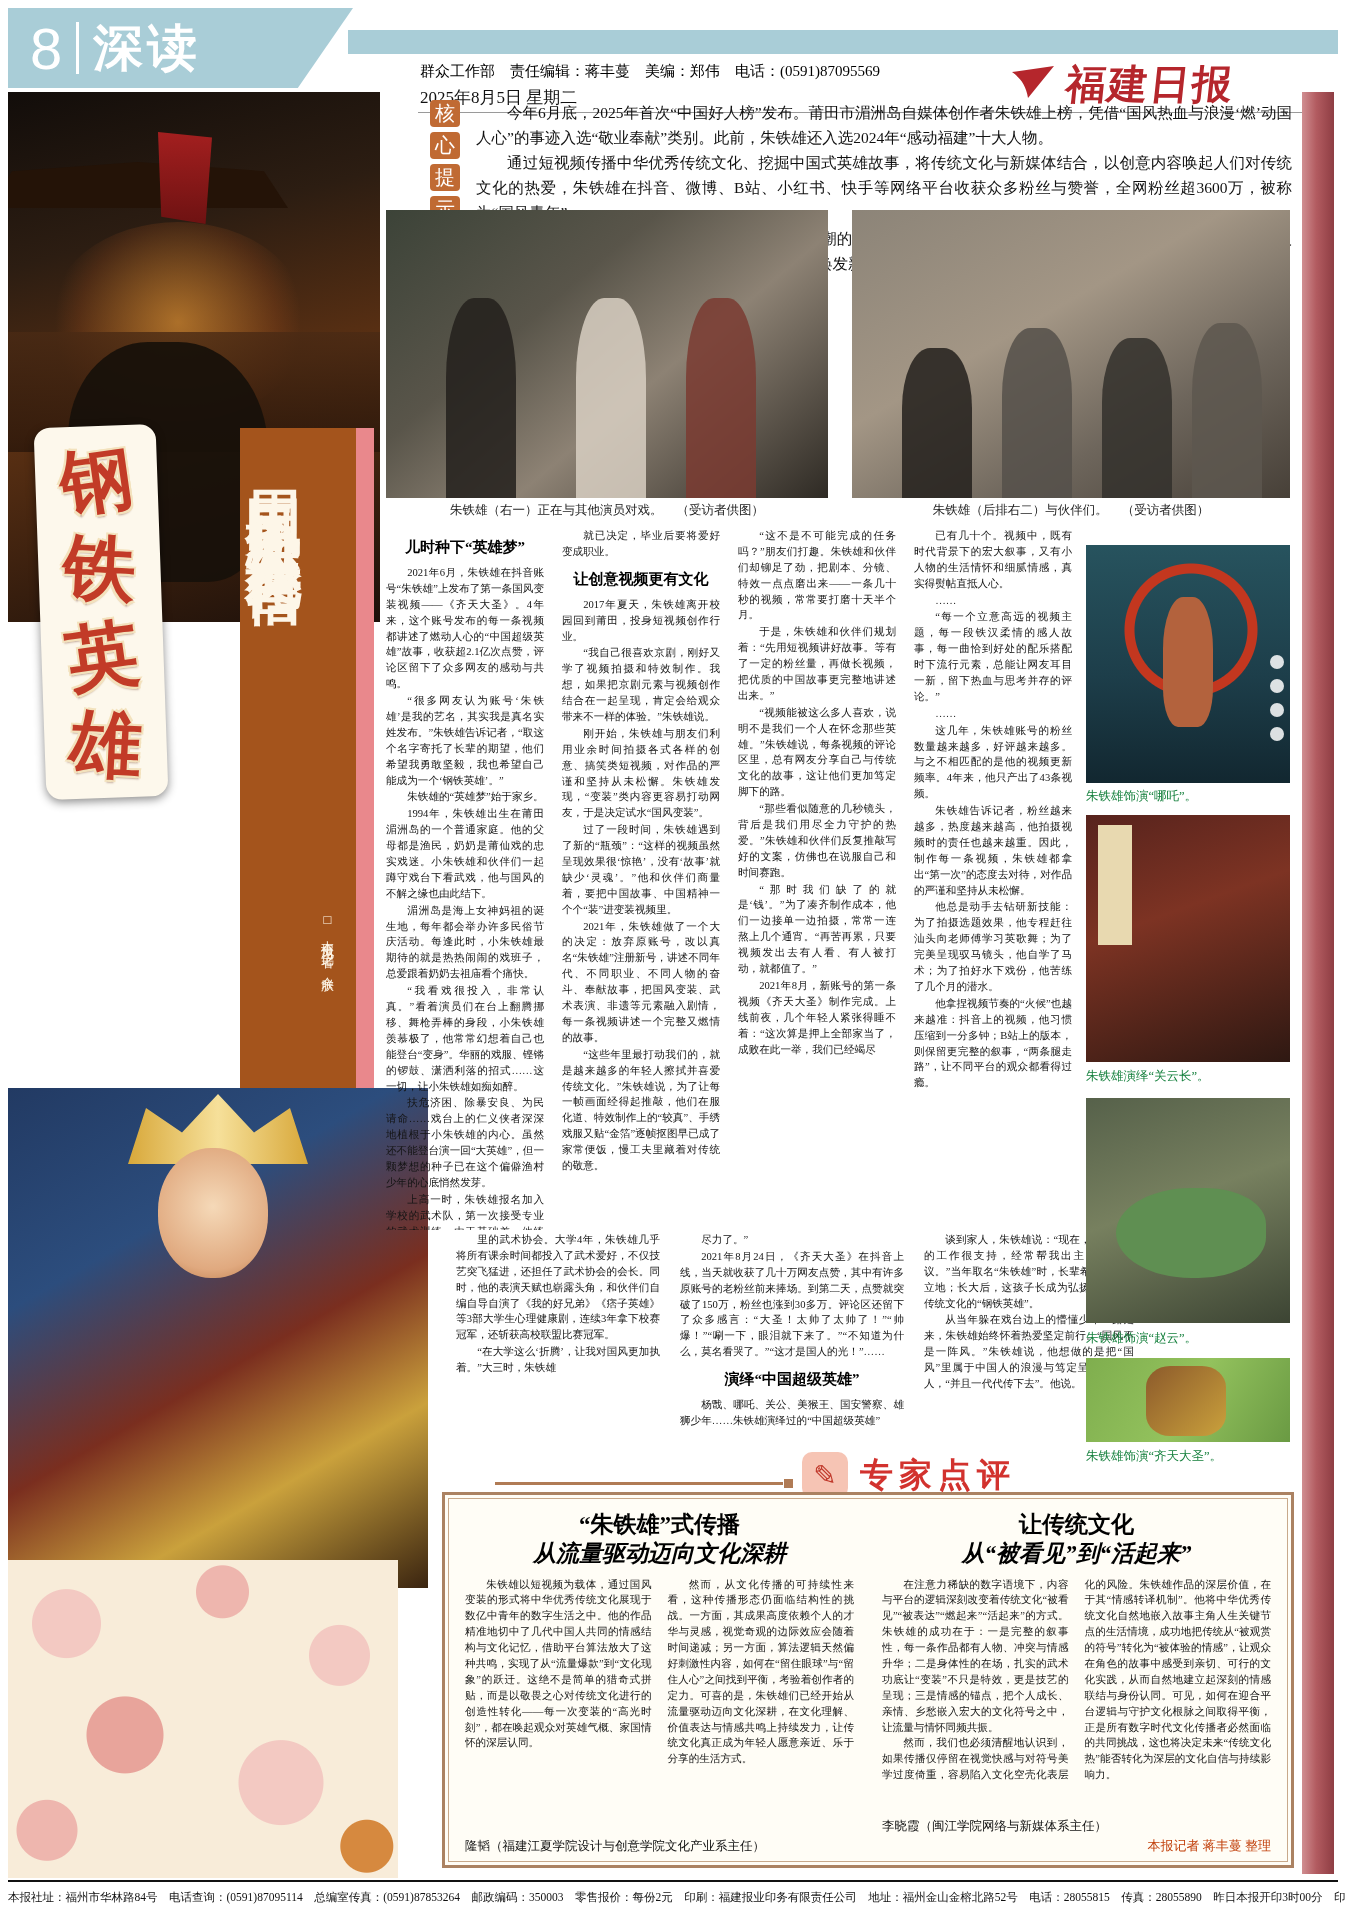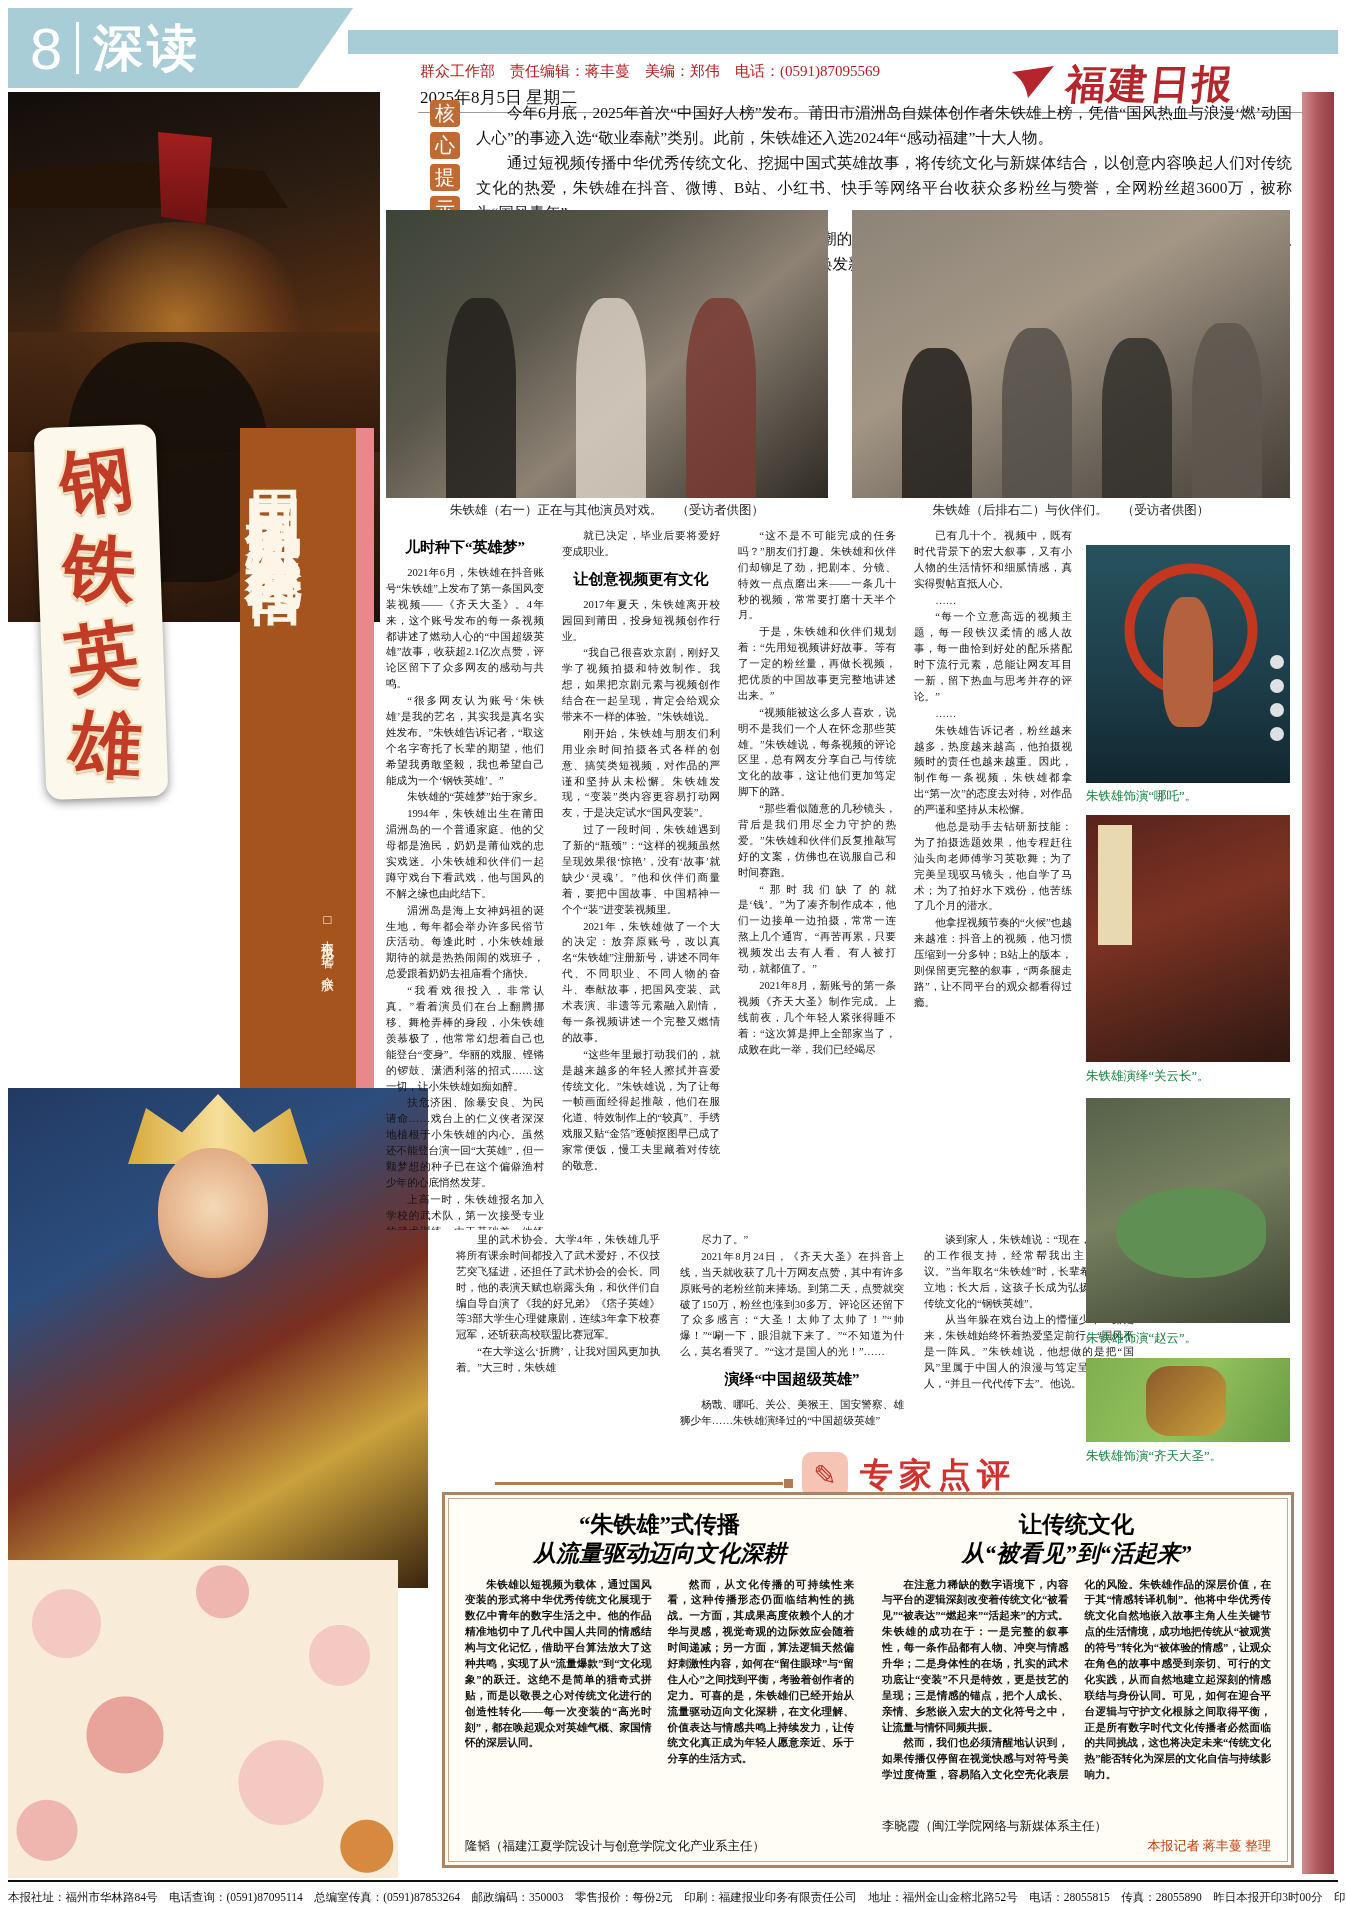--- a/index.html
+++ b/index.html
@@ -5,21 +5,21 @@
   html,body{margin:0;padding:0;background:#e8e8e8;}
   #page{position:relative;width:1346px;height:1922px;background:#ffffff;margin:0 auto;overflow:hidden;
         font-family:"Liberation Sans",sans-serif;color:#1a1a1a;}
   
   .hdr-tab{position:absolute;left:8px;top:8px;width:345px;height:80px;background:#a9cdd7;
            clip-path:polygon(0 0,100% 0,84% 100%,0 100%);display:flex;align-items:center;}
   .hdr-num{font-size:58px;font-weight:300;color:#ffffff;margin-left:22px;font-family:"Liberation Sans",sans-serif;}
   .hdr-bar{width:3px;height:52px;background:#ffffff;margin:0 14px;}
   .hdr-sec{font-size:50px;font-weight:bold;color:#ffffff;letter-spacing:4px;}
   .hdr-strip{position:absolute;left:348px;top:30px;width:990px;height:24px;background:#a9cdd7;}
-  .hdr-info{position:absolute;left:420px;top:64px;font-family:"Liberation Serif",serif;font-size:15px;color:#b91c1c;white-space:nowrap;}
+  .hdr-info{position:absolute;left:420px;top:64px;font-family:"Liberation Serif",serif;font-size:15px;color:#000000;white-space:nowrap;}
   .hdr-date{position:absolute;left:420px;top:84px;top:86px;font-family:"Liberation Serif",serif;font-size:17px;color:#111;}
   .hdr-info{top:62px;}
   .hdr-rule{position:absolute;left:418px;top:112px;width:900px;height:1px;background:#9a9a9a;}
   .logo{position:absolute;left:1010px;top:58px;width:320px;height:52px;display:flex;align-items:center;gap:10px;}
   .logo-name{font-family:"Liberation Serif",serif;font-weight:bold;font-size:40px;color:#b5262c;transform:skewX(-6deg);letter-spacing:2px;}
   
   .sideband{position:absolute;left:1302px;top:92px;width:32px;height:1782px;
             background:linear-gradient(90deg,#d08e91 0%,#b25b60 45%,#8e3d43 100%);}
   
   .hero{position:absolute;left:8px;top:92px;width:372px;height:530px;overflow:hidden;
@@ -110,21 +110,21 @@
   .ribbon-icon{width:46px;height:46px;border-radius:10px;background:#f6c4b4;display:flex;align-items:center;justify-content:center;
        font-size:28px;color:#c0392b;}
   .ribbon-text{font-size:33px;font-weight:bold;color:#d2322e;letter-spacing:6px;font-family:"Liberation Serif",serif;}
   .exp-box{position:absolute;left:442px;top:1492px;width:852px;height:376px;background:#fffdf6;
        border:3px solid #ab8262;box-shadow:inset 0 0 0 3px #fffdf6,inset 0 0 0 4px #c8a98b;
        box-sizing:border-box;padding:16px 20px 10px 20px;display:flex;gap:28px;}
   .exp-half{flex:1;display:flex;flex-direction:column;min-width:0;}
   .exp-title{text-align:center;font-family:"Liberation Serif",serif;font-weight:bold;color:#000;line-height:1.25;margin-bottom:8px;}
   .exp-title .t1{font-size:23px;} .exp-title .t2{font-size:23px;font-style:italic;}
   .exp-body{flex:1;column-count:2;column-gap:16px;overflow:hidden;}
-  .exp-body p{font-family:"Liberation Serif",serif;font-size:10.6px;line-height:1.5;text-align:justify;text-indent:2em;margin:0;color:#141414;font-weight:bold;}
+  .exp-body p{font-family:"Liberation Serif",serif;font-size:10.6px;line-height:1.5;text-align:justify;text-indent:2em;margin:0;color:#141414;}
   .exp-author{font-family:"Liberation Serif",serif;font-size:12.5px;margin-top:6px;color:#111;}
   .exp-editor{font-family:"Liberation Serif",serif;font-size:13px;text-align:right;color:#c2410c;margin-top:2px;}
   
   .foot-rule{position:absolute;left:8px;top:1880px;width:1330px;height:2px;background:#111;}
   .footer{position:absolute;left:8px;top:1890px;width:1330px;text-align:center;font-size:11.5px;color:#111;
        font-family:"Liberation Serif",serif;white-space:nowrap;}
 </style>
 </head>
 <body>
 
@@ -236,20 +236,21 @@
       <div class="blk blk-p">“视频能被这么多人喜欢，说明不是我们一个人在怀念那些英雄。”朱铁雄说，每条视频的评论区里，总有网友分享自己与传统文化的故事，这让他们更加笃定脚下的路。</div>
       <div class="blk blk-p">“那些看似随意的几秒镜头，背后是我们用尽全力守护的热爱。”朱铁雄和伙伴们反复推敲写好的文案，仿佛也在说服自己和时间赛跑。</div>
       <div class="blk blk-p">“那时我们缺了的就是‘钱’。”为了凑齐制作成本，他们一边接单一边拍摄，常常一连熬上几个通宵。“再苦再累，只要视频发出去有人看、有人被打动，就都值了。”</div>
       <div class="blk blk-p">2021年8月，新账号的第一条视频《齐天大圣》制作完成。上线前夜，几个年轻人紧张得睡不着：“这次算是押上全部家当了，成败在此一举，我们已经竭尽</div>
     </div>
   <div class="col c4">
       <div class="blk blk-p">已有几十个。视频中，既有时代背景下的宏大叙事，又有小人物的生活情怀和细腻情感，真实得熨帖直抵人心。</div>
       <div class="blk blk-p">……</div>
       <div class="blk blk-p">“每一个立意高远的视频主题，每一段铁汉柔情的感人故事，每一曲恰到好处的配乐搭配时下流行元素，总能让网友耳目一新，留下热血与思考并存的评论。”</div>
       <div class="blk blk-p">……</div>
+      <div class="blk blk-p">这几年，朱铁雄账号的粉丝数量越来越多，好评越来越多。与之不相匹配的是他的视频更新频率。4年来，他只产出了43条视频。</div>
       <div class="blk blk-p">朱铁雄告诉记者，粉丝越来越多，热度越来越高，他拍摄视频时的责任也越来越重。因此，制作每一条视频，朱铁雄都拿出“第一次”的态度去对待，对作品的严谨和坚持从未松懈。</div>
       <div class="blk blk-p">他总是动手去钻研新技能：为了拍摄选题效果，他专程赶往汕头向老师傅学习英歌舞；为了完美呈现驭马镜头，他自学了马术；为了拍好水下戏份，他苦练了几个月的潜水。</div>
       <div class="blk blk-p">他拿捏视频节奏的“火候”也越来越准：抖音上的视频，他习惯压缩到一分多钟；B站上的版本，则保留更完整的叙事，“两条腿走路”，让不同平台的观众都看得过瘾。</div>
     </div>
 
   <div class="bcol bA">
       <div class="blk blk-p">里的武术协会。大学4年，朱铁雄几乎将所有课余时间都投入了武术爱好，不仅技艺突飞猛进，还担任了武术协会的会长。同时，他的表演天赋也崭露头角，和伙伴们自编自导自演了《我的好兄弟》《痞子英雄》等3部大学生心理健康剧，连续3年拿下校赛冠军，还斩获高校联盟比赛冠军。</div>
       <div class="blk blk-p">“在大学这么‘折腾’，让我对国风更加执着。”大三时，朱铁雄</div>
     </div>
   <div class="bcol bB">

